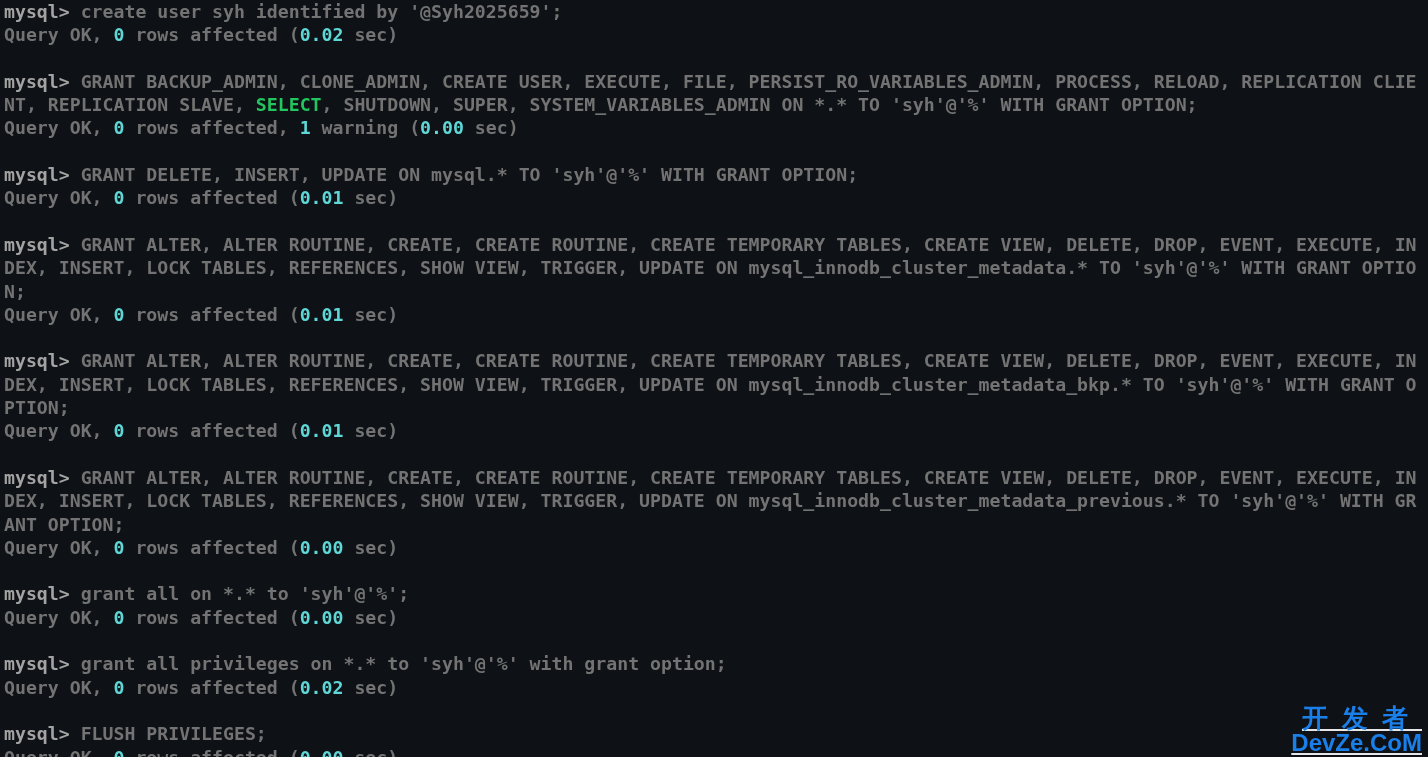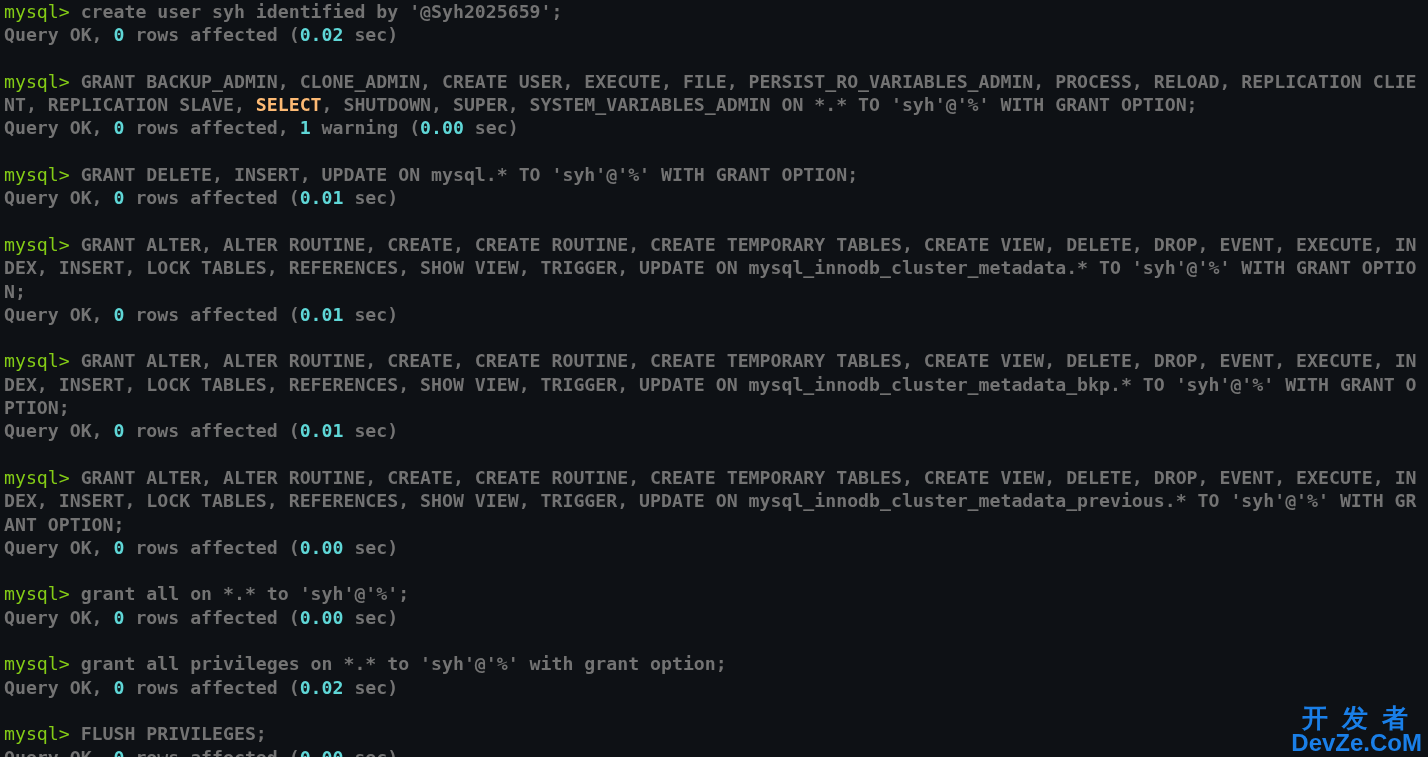--- a/index.html
+++ b/index.html
@@ -12,33 +12,34 @@
     line-height: 1.28;
     width: 1428px;
     height: 757px;
     overflow: hidden;
   }
   .terminal {
     white-space: pre-wrap;
     word-break: break-all;
     padding: 0 4px 4px 4px;
   }
-  .prompt { color: #84cc16; font-weight: 400; margin-top: 39px; }
+  .prompt { color: #a3a3a3; font-weight: 700; margin-top: 39px; }
   .plain  { color: #737373; font-weight: 700; }
   .num    { color: #5fd7d7; font-weight: 700; }
-  .kw     { color: #fdba74; font-weight: 700; }
+  .kw     { color: #22c55e; font-weight: 700; }
   .watermark {
     position: fixed;
     right: 6px;
     bottom: 2px;
     text-align: right;
     font-family: "Arial", sans-serif;
     font-weight: 700;
     line-height: 1.00;
     pointer-events: none;
+    text-decoration: underline;
   }
   .watermark .row1 {
     color: #1a7fe8;
     font-size: 26px;
     letter-spacing: 14px;
     padding-right: 0;
   }
   .watermark .row2 {
     color: #1a7fe8;
     font-size: 24px;

